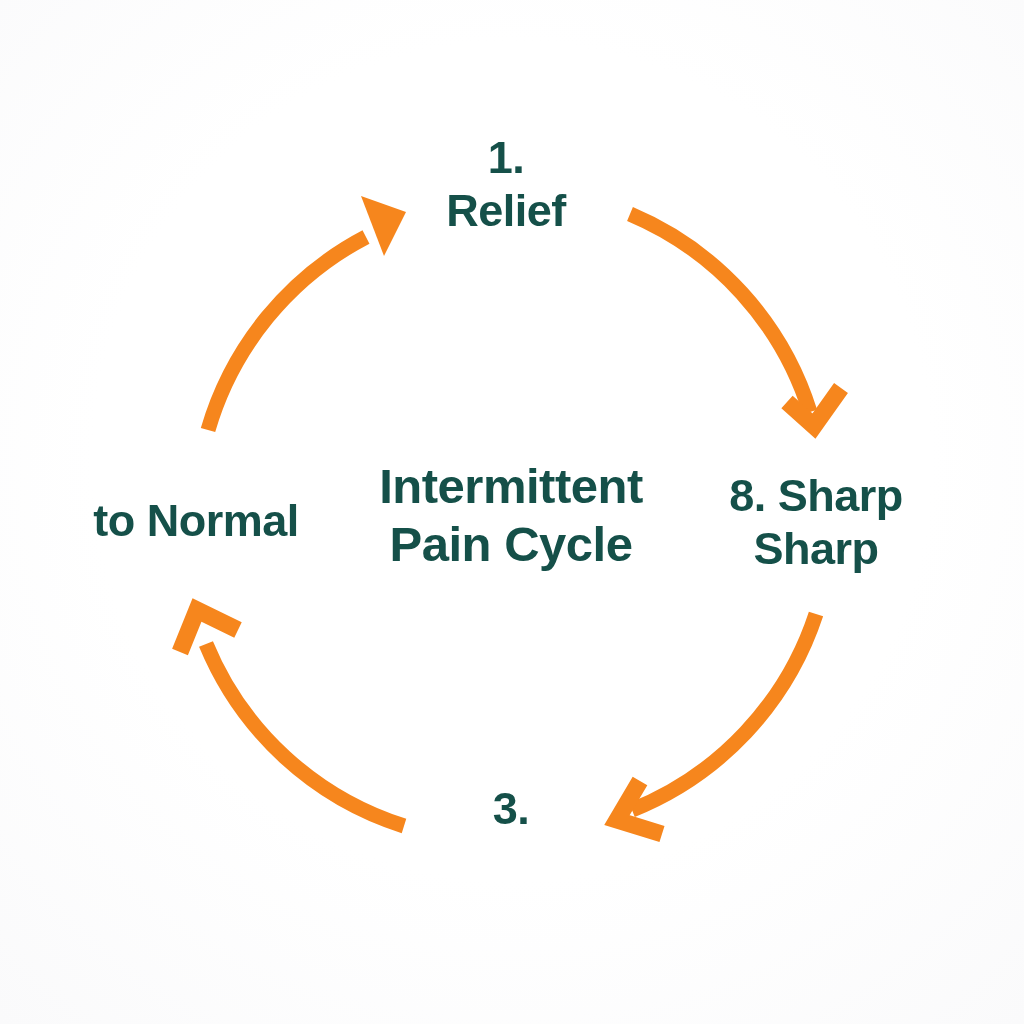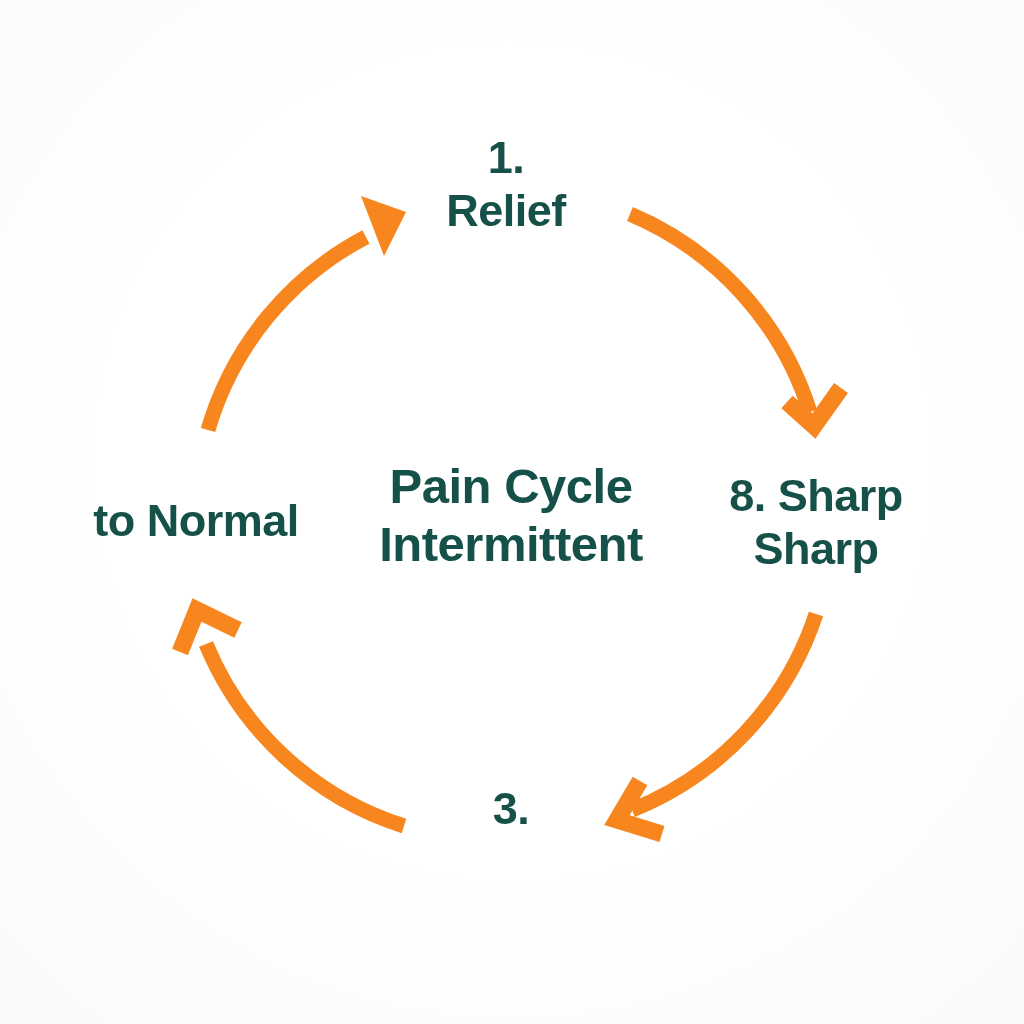--- a/index.html
+++ b/index.html
@@ -106,17 +106,17 @@
 
   <div class="stage stage-bottom">
     <div>3.</div>
   </div>
 
   <div class="stage stage-left">
     <div>to Normal</div>
   </div>
 
   <div class="title">
+    <div>Intermittent</div>
     <div>Pain Cycle</div>
-    <div>Intermittent</div>
   </div>
 
 </div>
 
 </body></html>

